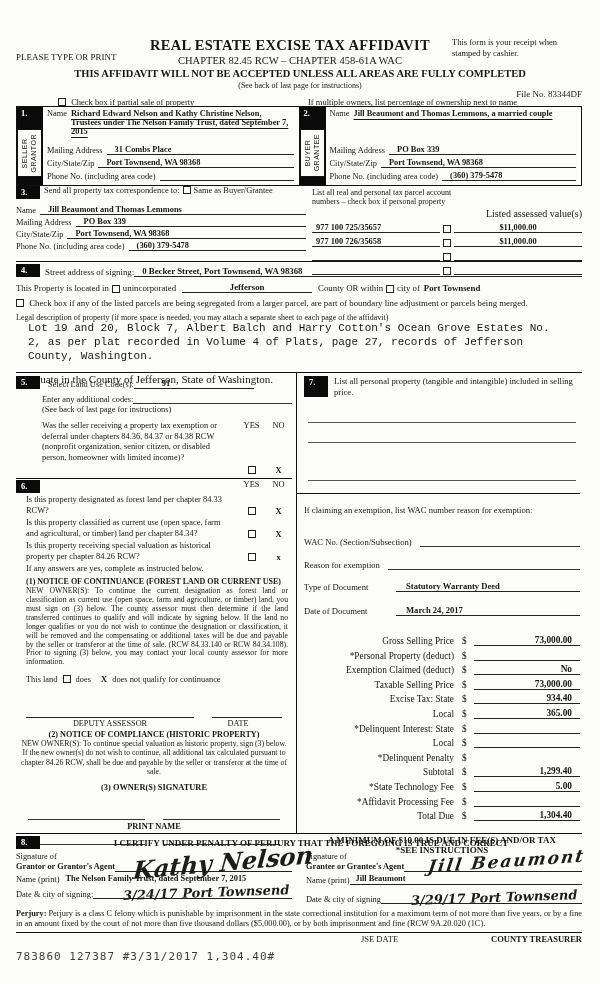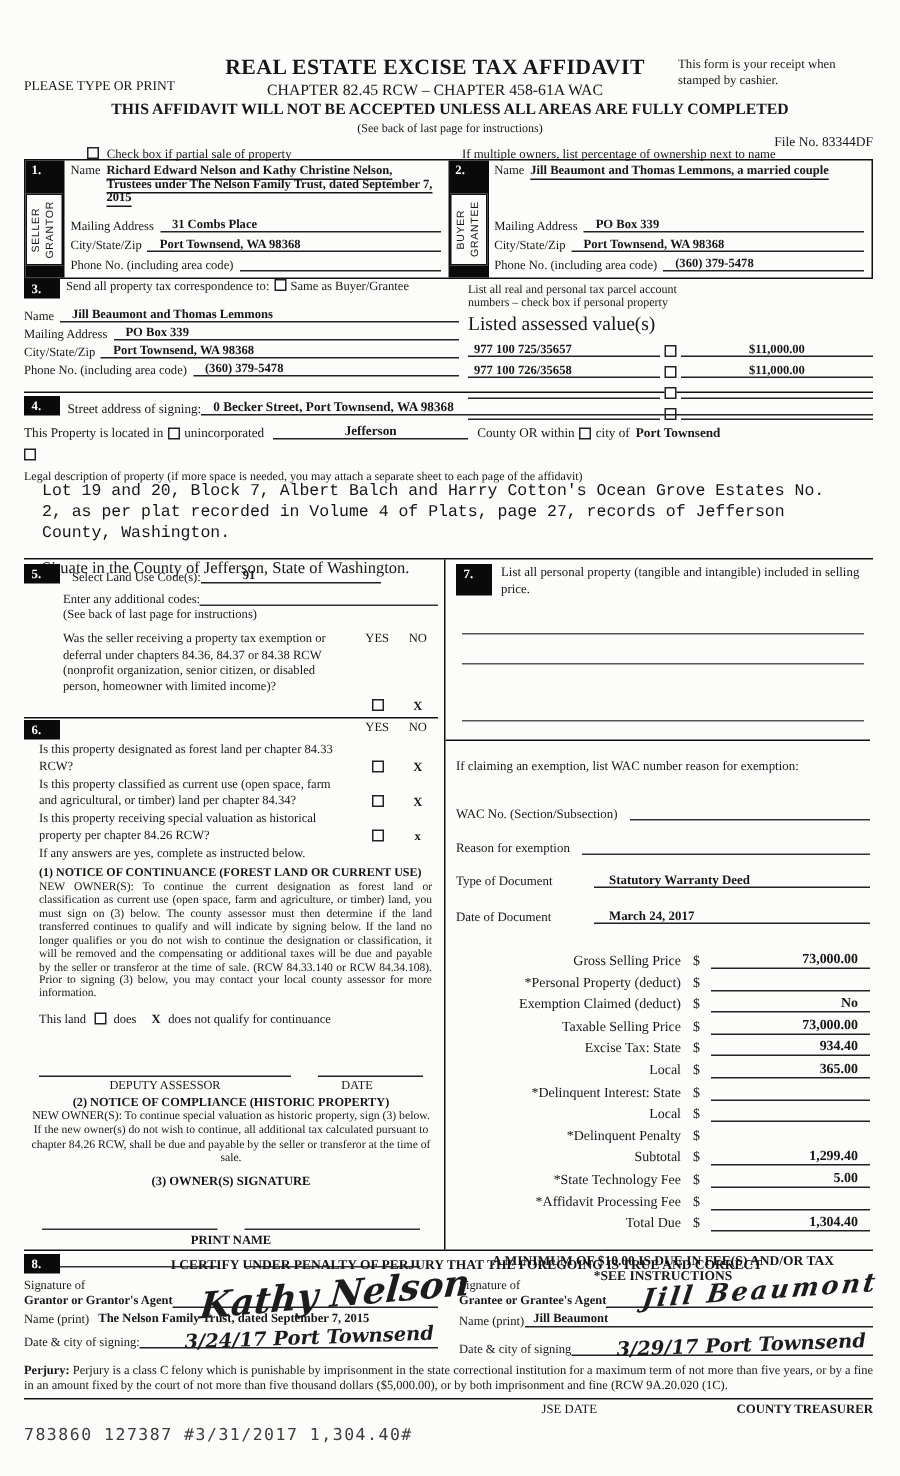--- a/index.html
+++ b/index.html
@@ -56,21 +56,21 @@
   .fval { flex:1; border-bottom:1px solid #222; font-weight:bold; padding-left:8px; min-height:10px; }
   .frow { display:flex; margin-top:3px; align-items:flex-end; }
 
   
   .sec3 { left:16px; top:186px; width:566px; height:76px; border-bottom:1.5px solid #111; font-size:8.4px; }
   .s3-left { position:absolute; left:0; top:0; width:290px; }
   .s3-head { display:flex; align-items:flex-start; }
   .s3-right { position:absolute; left:296px; top:2px; width:270px; }
   .parcel-head { display:flex;flex-direction:column; }
   .parcel-head-text { width:152px; font-size:8px; line-height:1.15; }
-  .assessed-head { flex:1; text-align:left; font-size:13px; padding-top:2px; }
+  .assessed-head { flex:1; text-align:right; font-size:10px; padding-top:2px; }
   .parcel-row { display:flex; align-items:flex-end; margin-top:1px; height:13px; }
   .p-num { width:128px; border-bottom:1px solid #222; font-weight:bold; padding-left:4px; }
   .p-val { flex:1; border-bottom:1px solid #222; font-weight:bold; text-align:center; }
 
   
   .sec4 { left:16px; top:264px; width:566px; font-size:8.8px; }
   .street-row { display:flex; align-items:flex-end; }
   .located-row { margin-top:5px; display:flex; align-items:flex-end; }
   .seg-row { margin-top:5px; }
   .legal-label { margin-top:5px; font-size:8px; }
@@ -307,20 +307,21 @@
       <span class="cb"></span>
       <span>unincorporated</span>
       <span class="uv" style="width:130px; text-align:center; margin:0 6px;">Jefferson</span>
       <span>County OR  within</span>
       <span class="cb"></span>
       <span>city of</span>
       <span class="b" style="margin-left:4px;">Port Townsend</span>
     </div>
     <div class="seg-row">
       <span class="cb" style="margin-left:0;"></span>
+      <span>Check box if any of the listed parcels are being segregated from a larger parcel, are part of boundary line adjustment or parcels being merged.</span>
     </div>
     <div class="legal-label">Legal description of property (if more space is needed, you may attach a separate sheet to each page of the affidavit)</div>
     <div class="legal-text">Lot 19 and 20, Block 7, Albert Balch and Harry Cotton's Ocean Grove Estates No. 2, as per plat recorded in Volume 4 of Plats, page 27, records of Jefferson County, Washington.</div>
     <div class="situate">Situate in the County of Jefferson, State of Washington.</div>
   </div>
 
   <div class="abs columns">
 
     <div class="col-left">
       <div class="s5-head">

